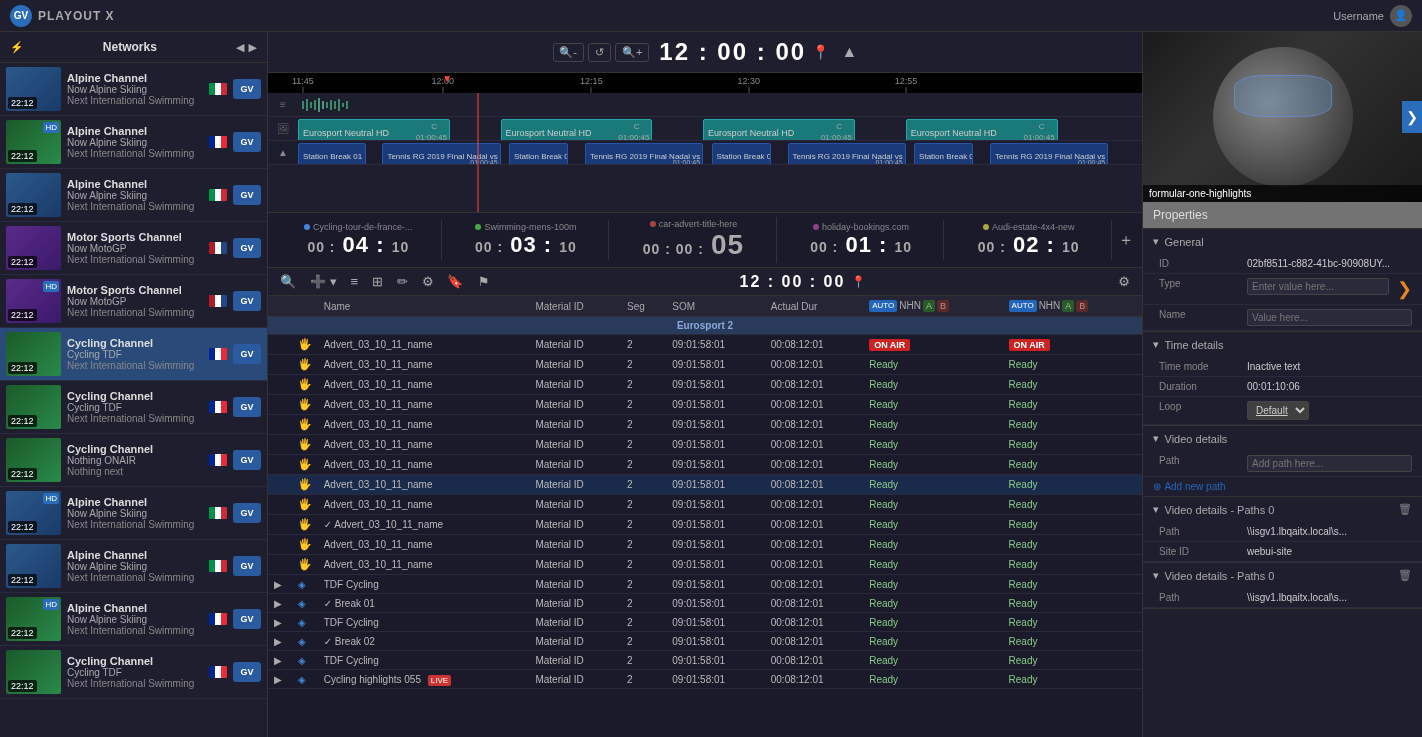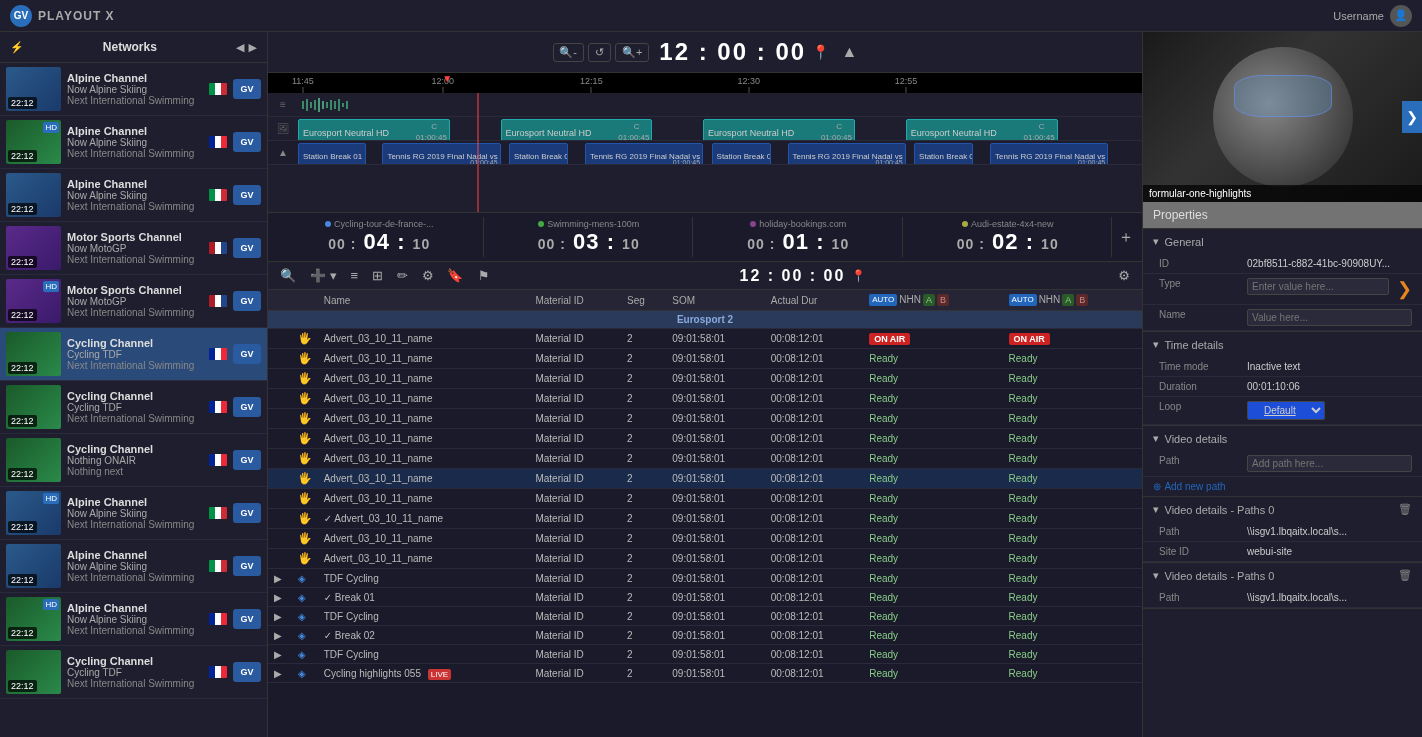--- a/index.html
+++ b/index.html
@@ -102,21 +102,21 @@
     #preview-title { position: absolute; bottom: 0; left: 0; right: 0; background: rgba(0,0,0,0.7); color: #fff; font-size: 10px; padding: 3px 6px; }
     #preview-arrow { position: absolute; top: 50%; right: 0; transform: translateY(-50%); background: #2a6ebb; color: #fff; padding: 8px 4px; cursor: pointer; font-size: 14px; }
     #props-panel { flex: 1; overflow-y: auto; padding: 0; }
     .props-title { color: #ddd; font-weight: normal; font-size: 12px; padding: 6px 10px; border-bottom: 1px solid #333; background: #737373; }
     .props-section { border-bottom: 1px solid #333; }
     .props-section-header { display: flex; align-items: center; gap: 6px; padding: 6px 10px; cursor: pointer; color: #aaa; font-size: 11px; background: #1e1e2e; }
     .props-row { display: flex; align-items: flex-start; padding: 4px 10px 4px 16px; gap: 8px; border-bottom: 1px solid #2a2a3a; }
     .props-label { color: #888; font-size: 10px; width: 80px; flex-shrink: 0; }
     .props-value { color: #ccc; font-size: 10px; flex: 1; overflow: hidden; text-overflow: ellipsis; white-space: nowrap; }
     .props-input { background: #2a2a3a; border: 1px solid #444; color: #ccc; font-size: 10px; padding: 2px 4px; border-radius: 2px; flex: 1; }
-    .props-select { background: #1d4ed8; border: 1px solid #444; color: #ccc; font-size: 10px; padding: 2px 12px; border-radius: 2px; text-decoration: underline; }
+    .props-select { background: #404040; border: 1px solid #444; color: #ccc; font-size: 10px; padding: 2px 4px; border-radius: 2px; text-decoration: underline; }
     .section-delete { margin-left: auto; color: #888; cursor: pointer; }
     .add-path { color: #2266bb; cursor: pointer; font-size: 10px; display: flex; align-items: center; gap: 3px; padding: 4px 10px; }
 
     
     ::-webkit-scrollbar { width: 5px; height: 5px; }
     ::-webkit-scrollbar-track { background: #1a1a2a; }
     ::-webkit-scrollbar-thumb { background: #444; border-radius: 3px; }
 
     .timeline-tick-container { position: relative; width: 100%; height: 20px; background: #000000; }
     .tick-label { position: absolute; font-size: 9px; color: #888; transform: translateX(-50%); top: 3px; }
@@ -442,20 +442,29 @@
           <span style="color:#aaa;font-size:14px">00 :</span> 04 : <span style="color:#aaa;font-size:14px">10</span>
         </div>
       </div>
       <div class="countdown-item">
         <div class="countdown-label">
           <span class="dot" style="background:#44aa44"></span>
           <span>Swimming-mens-100m</span>
         </div>
         <div class="countdown-time">
           <span style="color:#aaa;font-size:14px">00 :</span> 03 : <span style="color:#aaa;font-size:14px">10</span>
+        </div>
+      </div>
+      <div class="countdown-item">
+        <div class="countdown-label">
+          <span class="dot" style="background:#aa4444"></span>
+          <span>car-advert-title-here</span>
+        </div>
+        <div class="countdown-time">
+          <span style="color:#aaa;font-size:14px">00 : 00 :</span> <span style="font-size:28px">05</span>
         </div>
       </div>
       <div class="countdown-item">
         <div class="countdown-label">
           <span class="dot" style="background:#884488"></span>
           <span>holiday-bookings.com</span>
         </div>
         <div class="countdown-time">
           <span style="color:#aaa;font-size:14px">00 :</span> 01 : <span style="color:#aaa;font-size:14px">10</span>
         </div>

